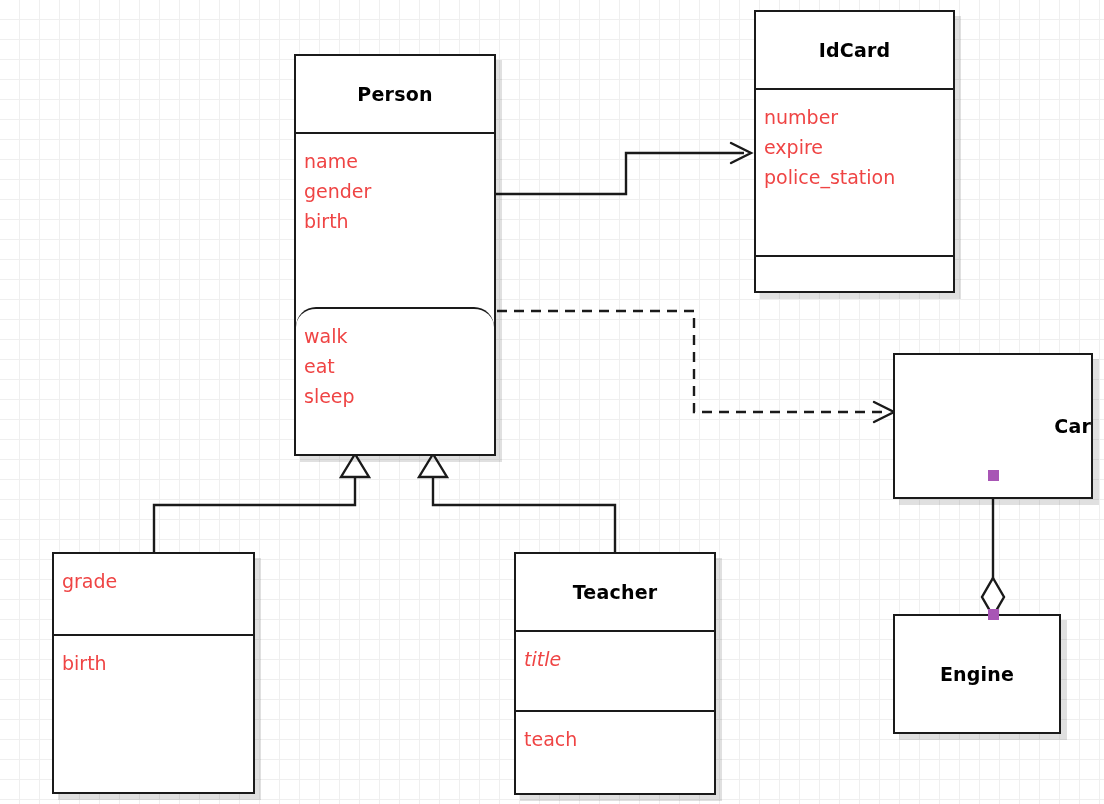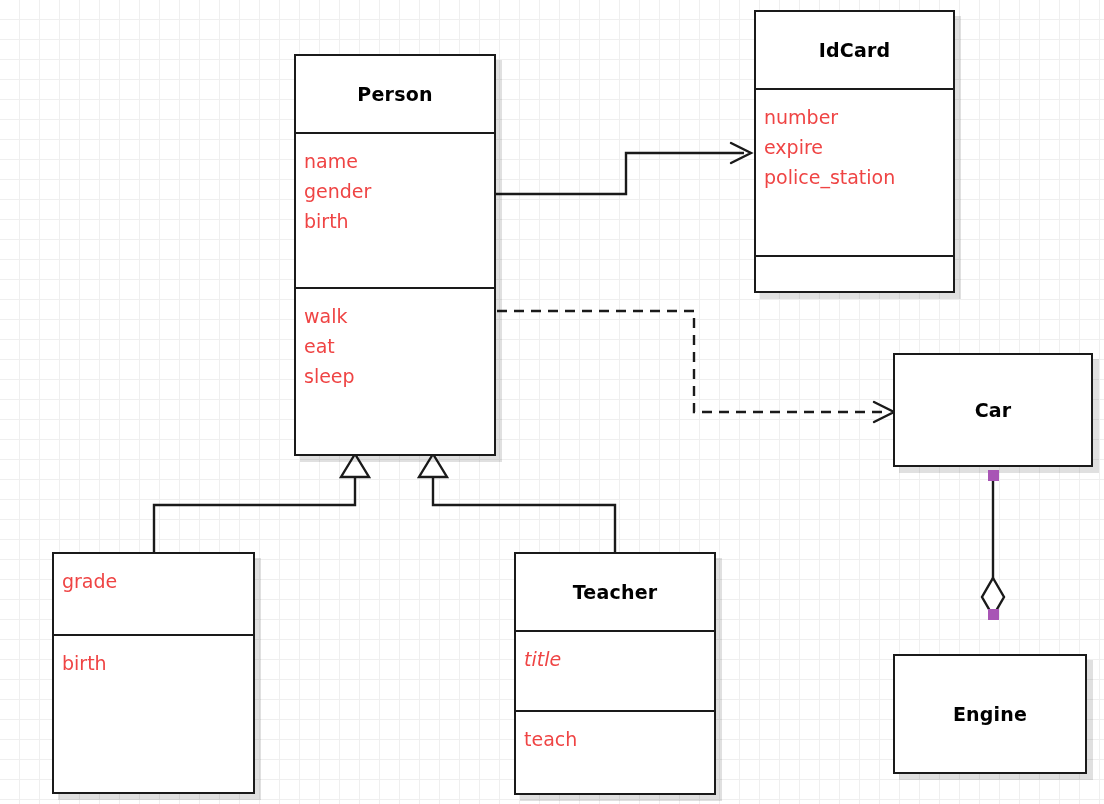--- a/index.html
+++ b/index.html
@@ -108,47 +108,47 @@
       <path d="M 993 474 L 993 580" fill="none" stroke="#1a1a1a" stroke-width="2.4"></path>
       <polygon points="993,578 1004,597 993,616 982,597" fill="#ffffff" stroke="#1a1a1a" stroke-width="2.4" stroke-linejoin="miter"></polygon>
     </g>
   </svg>
 
   <div class="handle" style="left:988px; top:470px;"></div>
   <div class="handle" style="left:988px; top:609px;"></div>
 
   <div class="uml-class" style="left:294px; top:54px; width:202px; height:402px;">
     <div class="compartment c-title" style="height:76px;">Person</div>
-    <div class="compartment c-body" style="height:155px;">
+    <div class="compartment c-body" style="height:175px;">
       <div class="member">name</div>
       <div class="member">gender</div>
       <div class="member">birth</div>
     </div>
-    <div class="compartment c-body" style="flex:1;">
+    <div class="compartment c-body" style="flex:1;border-radius:20px;">
       <div class="member">walk</div>
       <div class="member">eat</div>
       <div class="member">sleep</div>
     </div>
   </div>
 
   <div class="uml-class" style="left:754px; top:10px; width:201px; height:283px;">
     <div class="compartment c-title" style="height:76px;">IdCard</div>
     <div class="compartment c-body" style="height:167px;">
       <div class="member">number</div>
       <div class="member">expire</div>
       <div class="member">police_station</div>
     </div>
     <div class="compartment c-body c-empty" style="flex:1;"></div>
   </div>
 
-  <div class="uml-class" style="left:893px; top:353px; width:200px; height:114px;">
+  <div class="uml-class" style="left:893px; top:353px; width:200px; height:146px;align-items:flex-end;">
     <div class="compartment c-title" style="flex:1;">Car</div>
   </div>
 
-  <div class="uml-class" style="left:893px; top:614px; width:194px; height:120px;margin-top:40px;">
+  <div class="uml-class" style="left:893px; top:614px; width:168px; height:120px;">
     <div class="compartment c-title" style="flex:1;">Engine</div>
   </div>
 
   <div class="uml-class" style="left:52px; top:552px; width:203px; height:242px;">
     <div class="compartment c-body" style="height:80px;">
       <div class="member">grade</div>
     </div>
     <div class="compartment c-body" style="flex:1;">
       <div class="member">birth</div>
     </div>

